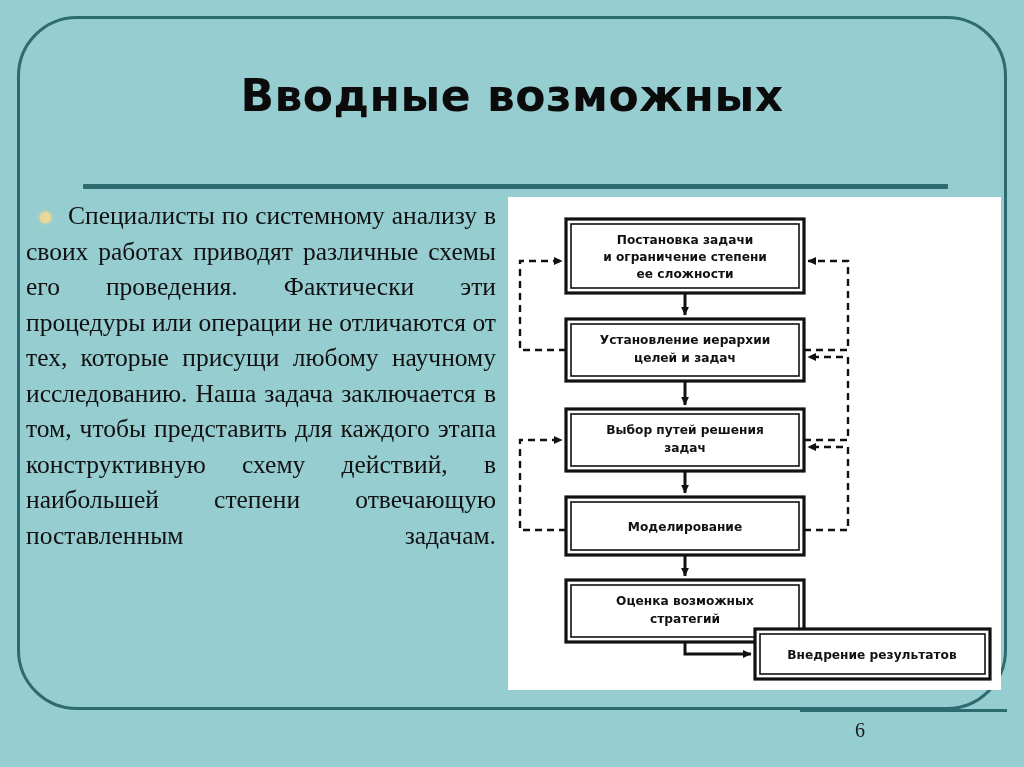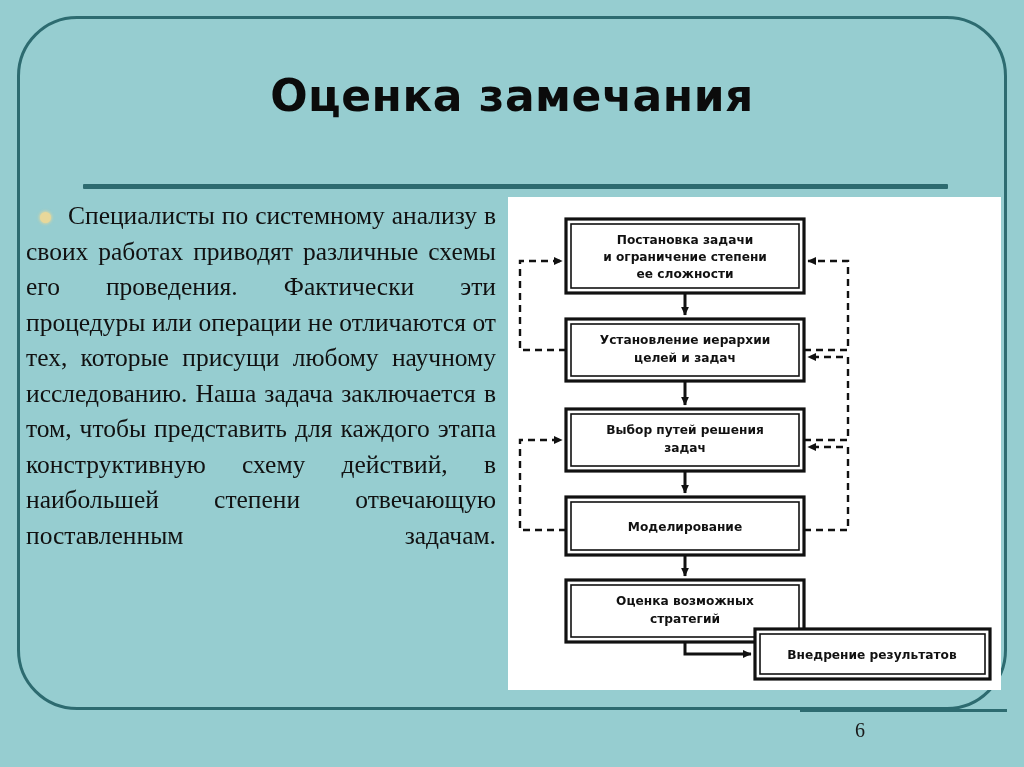--- a/index.html
+++ b/index.html
@@ -135,21 +135,21 @@
     color: #1a1a1a;
   }
 </style>
 </head>
 <body>
 
 <div id="slide">
 
   <div id="frame"></div>
 
-  <div id="title">Оценка замечания</div>
+  <div id="title">Вводные возможных</div>
 
   <div id="title-rule"></div>
 
   <div id="diagram-panel">
     <svg id="diagram-svg" viewBox="0 0 493 493" xmlns="http://www.w3.org/2000/svg">
       <defs>
         <marker id="ah" markerWidth="9" markerHeight="9" refX="8" refY="4.5" orient="auto" markerUnits="userSpaceOnUse">
           <path d="M0,0.6 L8.6,4.5 L0,8.4 z" fill="#111111"></path>
         </marker>
       </defs>

